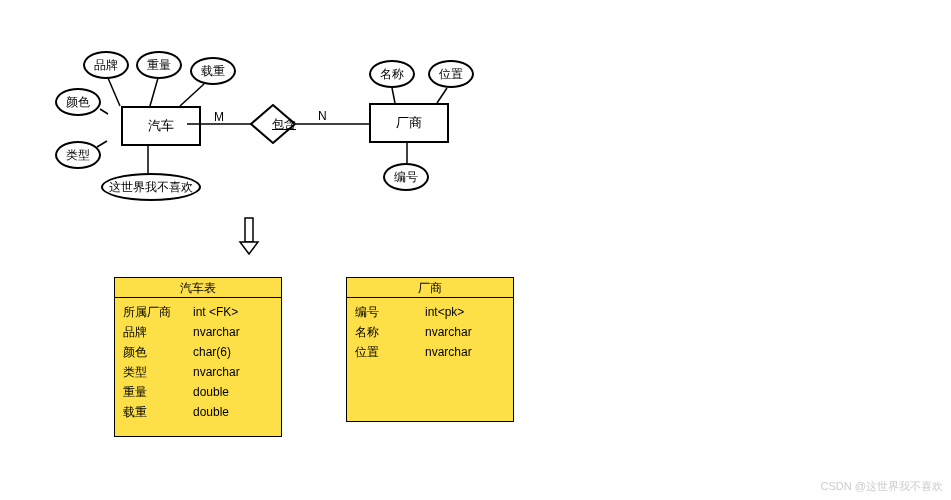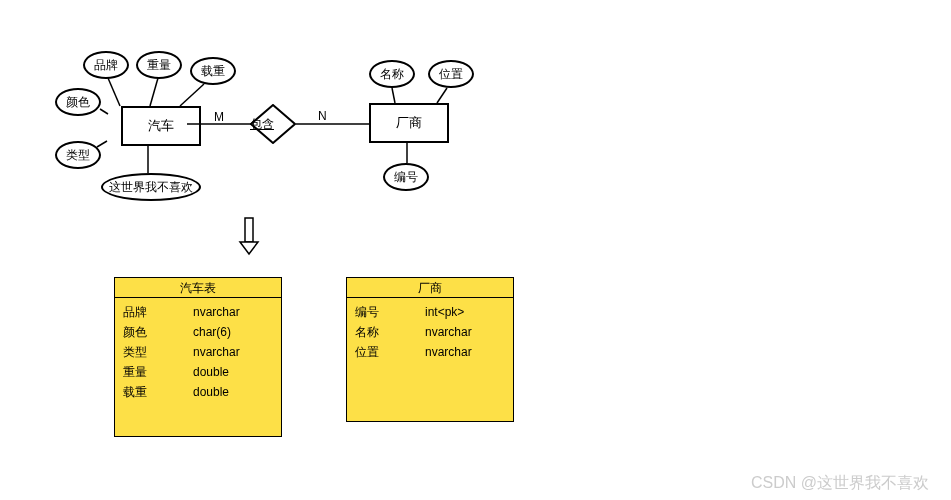--- a/index.html
+++ b/index.html
@@ -29,21 +29,21 @@
     background: #fff;
     display: flex;
     align-items: center;
     justify-content: center;
     font-size: 12px;
   }
   .diamond {
     position: absolute;
     display: flex;
     align-items: center;
-    justify-content: flex-start;
+    justify-content: flex-end;
     text-decoration: underline;
   }
   .diamond svg { position: absolute; top: 0; left: 0; }
   .diamond span { position: relative; z-index: 1; font-size: 12px; }
   .label {
     position: absolute;
     font-size: 12px;
   }
   .arrow {
     position: absolute;
@@ -69,24 +69,24 @@
   }
   .table-row {
     display: flex;
     padding: 2px 0;
     line-height: 16px;
   }
   .col-name { width: 70px; }
   .col-type { flex: 1; }
   .watermark {
     position: absolute;
-    right: 22px;
+    right: 8px;
     bottom: 6px;
     color: #ccc;
-    font-size: 16px;
+    font-size: 11px;
   }
 </style>
 </head>
 <body>
 
 <div class="entity-box" style="left:121px; top:106px; width:80px; height:40px;">
   <span>汽车</span>
 </div>
 
 <div class="entity-box" style="left:369px; top:103px; width:80px; height:40px;">
@@ -154,20 +154,24 @@
   <svg width="22" height="40">
     <rect x="7" y="2" width="8" height="24" fill="#fff" stroke="#000" stroke-width="1.5"></rect>
     <polygon points="2,26 20,26 11,38" fill="#fff" stroke="#000" stroke-width="1.5"></polygon>
   </svg>
 </div>
 
 <div class="table-box" style="left:114px; top:277px; width:168px; height:160px;">
   <div class="table-header">汽车表</div>
   <div class="table-body">
     <div class="table-row">
+      <span class="col-name">所属厂商</span>
+      <span class="col-type">int   &lt;FK&gt;</span>
+    </div>
+    <div class="table-row">
       <span class="col-name">品牌</span>
       <span class="col-type">nvarchar</span>
     </div>
     <div class="table-row">
       <span class="col-name">颜色</span>
       <span class="col-type">char(6)</span>
     </div>
     <div class="table-row">
       <span class="col-name">类型</span>
       <span class="col-type"> nvarchar</span>

